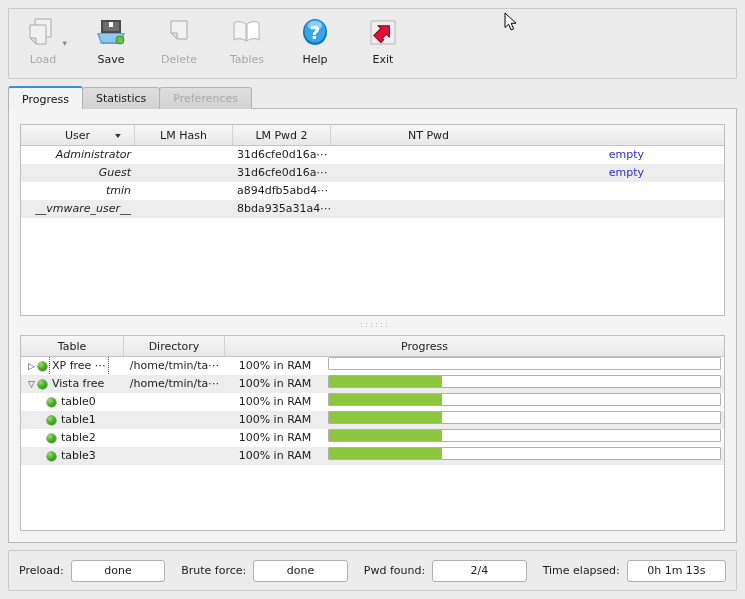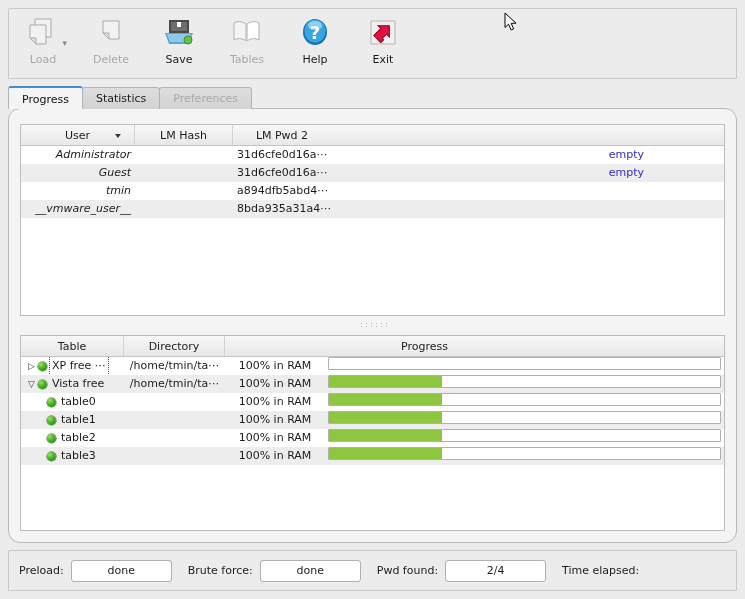--- a/index.html
+++ b/index.html
@@ -101,21 +101,21 @@
   }
   .tab.disabled { color: #a9a9a9; }
 
   
   .panel {
     position: absolute;
     left: 8px; top: 108px;
     width: 729px; height: 435px;
     background: #f4f4f4;
     border: 1px solid #b9b9b9;
-    border-radius: 12px;
+    border-radius: 0;
   }
 
   
   .tv {
     position: absolute;
     background: #ffffff;
     border: 1px solid #bdbdbd;
     overflow: hidden;
   }
   #users-table { left: 11px; top: 15px; width: 705px; height: 192px; }
@@ -292,46 +292,46 @@
             <path d="M10 4 L26 4 L26 22 L16 22 L10 16 Z"></path>
             <path d="M5 10 L21 10 L21 29 L11 29 L5 23 Z"></path>
           </g>
           <path d="M5 23 L11 23 L11 29 Z" fill="#e0e0e0" stroke="#a9a9a9" stroke-width="1"></path>
         </svg>
         <span class="tb-caret">▾</span>
       </div>
       <span class="tb-label">Load</span>
     </div>
 
-    <div class="tb-item disabled">
-      <div class="tb-icon-wrap">
-        <svg width="34" height="34" viewBox="0 0 34 34">
-          <path d="M9 6 L25 6 L25 24 L15 24 L9 18 Z" fill="#f2f2f2" stroke="#a9a9a9" stroke-width="1"></path>
-          <path d="M9 18 L15 18 L15 24 Z" fill="#e0e0e0" stroke="#a9a9a9" stroke-width="1"></path>
-        </svg>
-      </div>
-      <span class="tb-label">Delete</span>
-    </div>
-
     <div class="tb-item">
       <div class="tb-icon-wrap">
         <svg width="36" height="34" viewBox="0 0 36 34">
           <path d="M8 5 L28 5 L28 18 L8 18 Z" fill="#4a4a4a"></path>
           <path d="M10 7 L26 7 L26 16 L10 16 Z" fill="#6e6e6e"></path>
           <path d="M16 7 L20 7 L20 12 L16 12 Z" fill="#ffffff"></path>
           <path d="M4 18 L32 18 L28 29 L8 29 Z" fill="#5aa7d8"></path>
           <path d="M6 19 L30 19 L27 27 L9 27 Z" fill="#8ec9ec"></path>
           <circle cx="27" cy="25" r="4" fill="#63c445" stroke="#3f8f28" stroke-width="1"></circle>
         </svg>
       </div>
       <span class="tb-label">Save</span>
     </div>
 
     <div class="tb-item disabled">
       <div class="tb-icon-wrap">
+        <svg width="34" height="34" viewBox="0 0 34 34">
+          <path d="M9 6 L25 6 L25 24 L15 24 L9 18 Z" fill="#f2f2f2" stroke="#a9a9a9" stroke-width="1"></path>
+          <path d="M9 18 L15 18 L15 24 Z" fill="#e0e0e0" stroke="#a9a9a9" stroke-width="1"></path>
+        </svg>
+      </div>
+      <span class="tb-label">Delete</span>
+    </div>
+
+    <div class="tb-item disabled">
+      <div class="tb-icon-wrap">
         <svg width="36" height="34" viewBox="0 0 36 34">
           <path d="M17 9 C13 6, 8 6, 5 8 L5 25 C8 23, 13 23, 17 26 Z" fill="#f4f4f4" stroke="#b0b0b0" stroke-width="1"></path>
           <path d="M18 9 C22 6, 27 6, 30 8 L30 25 C27 23, 22 23, 18 26 Z" fill="#ffffff" stroke="#b0b0b0" stroke-width="1"></path>
           <line x1="17.5" y1="9" x2="17.5" y2="26" stroke="#c4c4c4" stroke-width="1"></line>
         </svg>
       </div>
       <span class="tb-label">Tables</span>
     </div>
 
 
@@ -380,20 +380,23 @@
         <div class="th" style="width:114px">
           <span>User</span>
           <span class="sort">▾</span>
         </div>
         <div class="th" style="width:98px">
           <span>LM Hash</span>
         </div>
         <div class="th" style="width:98px">
           <span>LM Pwd 2</span>
         </div>
+        <div class="th" style="width:195px">
+          <span>NT Pwd</span>
+        </div>
       </div>
       <div class="tbody">
 
         <div class="trow">
           <div class="td l" style="width:114px">Administrator</div>
           <div class="td c" style="width:98px"></div>
           <div class="td c" style="width:98px">31d6cfe0d16a⋯</div>
           <div class="td c" style="width:100px"></div>
           <div class="td c" style="width:98px"></div>
           <div class="td c empty-pwd" style="width:195px">empty</div>
@@ -557,20 +560,21 @@
     <span class="sb-label">Preload:</span>
     <div class="sb-field" id="f-preload">done</div>
 
     <span class="sb-label">Brute force:</span>
     <div class="sb-field" id="f-brute">done</div>
 
     <span class="sb-label">Pwd found:</span>
     <div class="sb-field" id="f-pwd">2/4</div>
 
     <span class="sb-label">Time elapsed:</span>
+    <div class="sb-field" id="f-time">0h 1m 13s</div>
   </div>
 
   <div class="cursor">
     <svg width="14" height="20" viewBox="0 0 14 20">
       <path d="M1 1 L1 15.5 L4.6 12.2 L7.1 18 L9.6 16.9 L7.2 11.3 L12 11.2 Z" fill="#ffffff" stroke="#000000" stroke-width="1" stroke-linejoin="round"></path>
     </svg>
   </div>
 
 </div>
 

